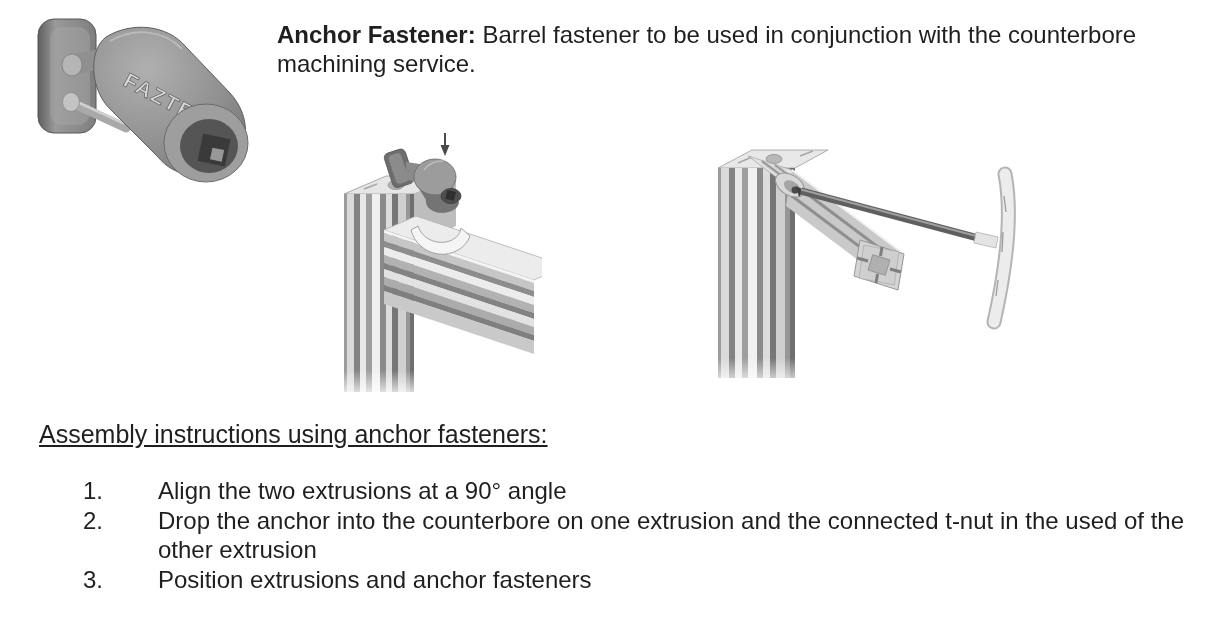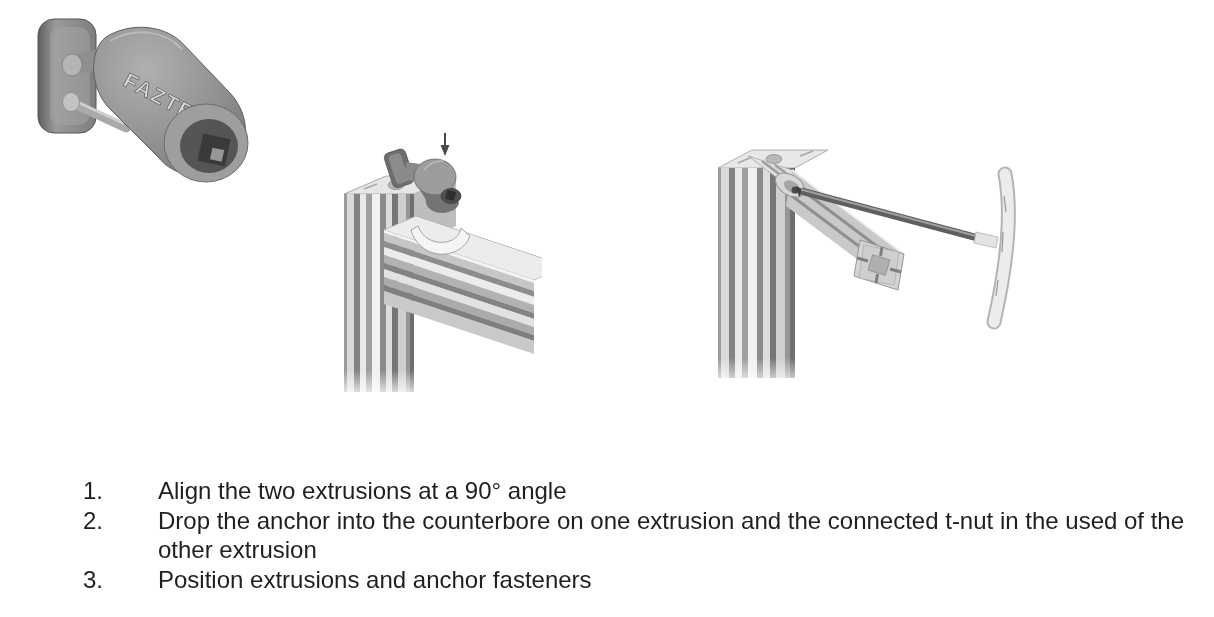--- a/index.html
+++ b/index.html
@@ -99,20 +99,21 @@
         <ellipse cx="196" cy="138" rx="42" ry="39" fill="#9e9e9e" stroke="#6b6b6b" stroke-width="1"></ellipse>
         <ellipse cx="199" cy="141" rx="29" ry="27" fill="#555555"></ellipse>
         <g transform="rotate(12 204 145)">
           <rect x="190" y="131" width="28" height="28" fill="#3a3a3a"></rect>
           <rect x="202" y="143" width="12" height="12" fill="#979797"></rect>
         </g>
       </g>
     </svg>
   </figure>
 
+  <p class="intro"><b>Anchor Fastener:</b> <span>Barrel fastener to be used in conjunction with the counterbore machining service.</span></p>
 
   <figure class="illus-drop">
     <svg viewBox="0 0 210 270">
       <defs>
         <linearGradient id="fade1" x1="0" y1="0" x2="0" y2="1">
           <stop offset="0" stop-color="#ffffff" stop-opacity="0"></stop>
           <stop offset="1" stop-color="#ffffff" stop-opacity="1"></stop>
         </linearGradient>
       </defs>
 
@@ -243,20 +244,21 @@
         <path d="M305,34 C312,70 308,120 294,182" fill="none" stroke="#b4b4b4" stroke-width="15" stroke-linecap="round"></path>
         <path d="M305,34 C312,70 308,120 294,182" fill="none" stroke="#ececec" stroke-width="11" stroke-linecap="round"></path>
         <line x1="304" y1="56" x2="306" y2="72" stroke="#9a9a9a" stroke-width="1.3"></line>
         <line x1="303" y1="92" x2="302" y2="112" stroke="#9a9a9a" stroke-width="1.3"></line>
         <line x1="298" y1="140" x2="296" y2="156" stroke="#9a9a9a" stroke-width="1.3"></line>
       </g>
       <rect x="0" y="218" width="340" height="32" fill="url(#fade2)"></rect>
     </svg>
   </figure>
 
+  <h2 class="section-heading">Assembly instructions using anchor fasteners:</h2>
 
   <ol class="steps">
     <li class="step">
       <span class="num">1.</span>
       <span class="txt">Align the two extrusions at a 90° angle</span>
     </li>
     <li class="step">
       <span class="num">2.</span>
       <span class="txt">Drop the anchor into the counterbore on one extrusion and the connected t-nut in the used of the other extrusion</span>
     </li>

